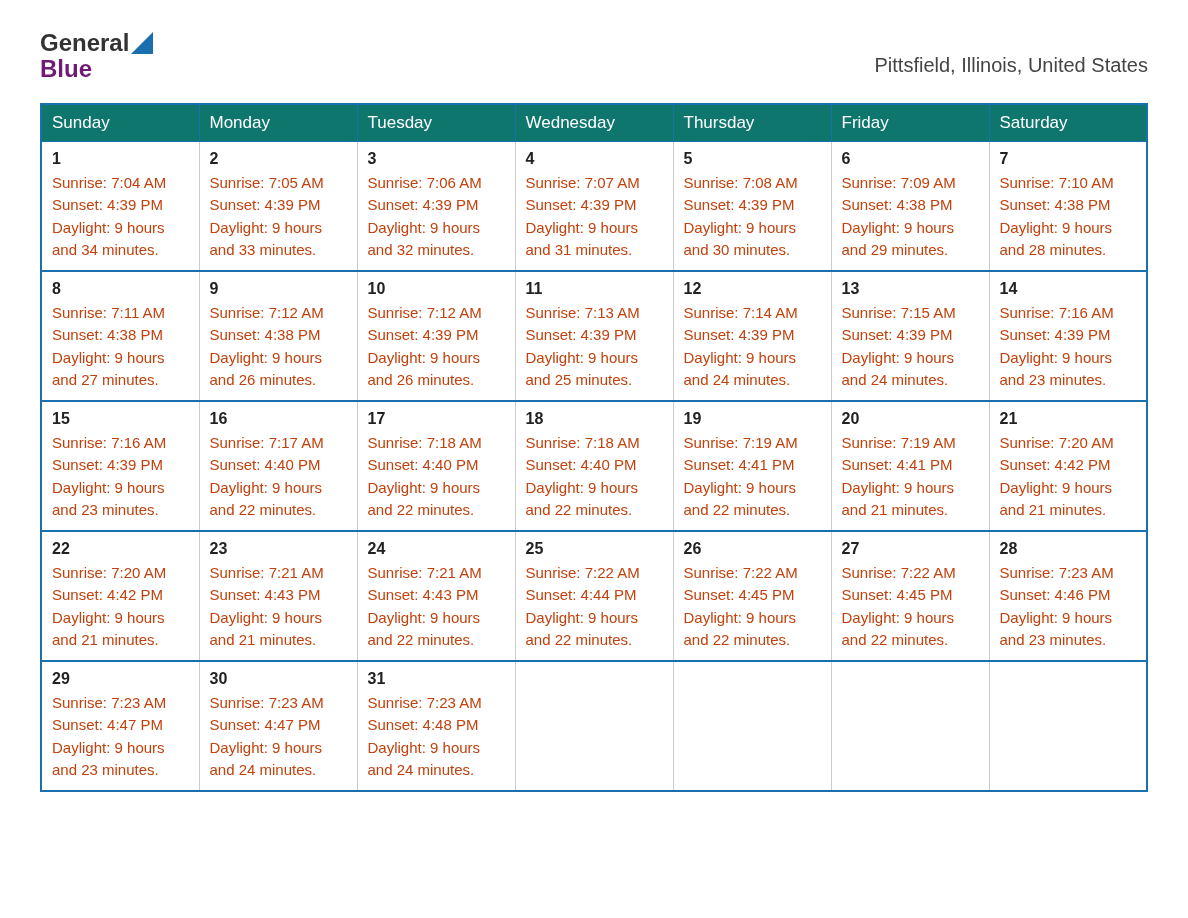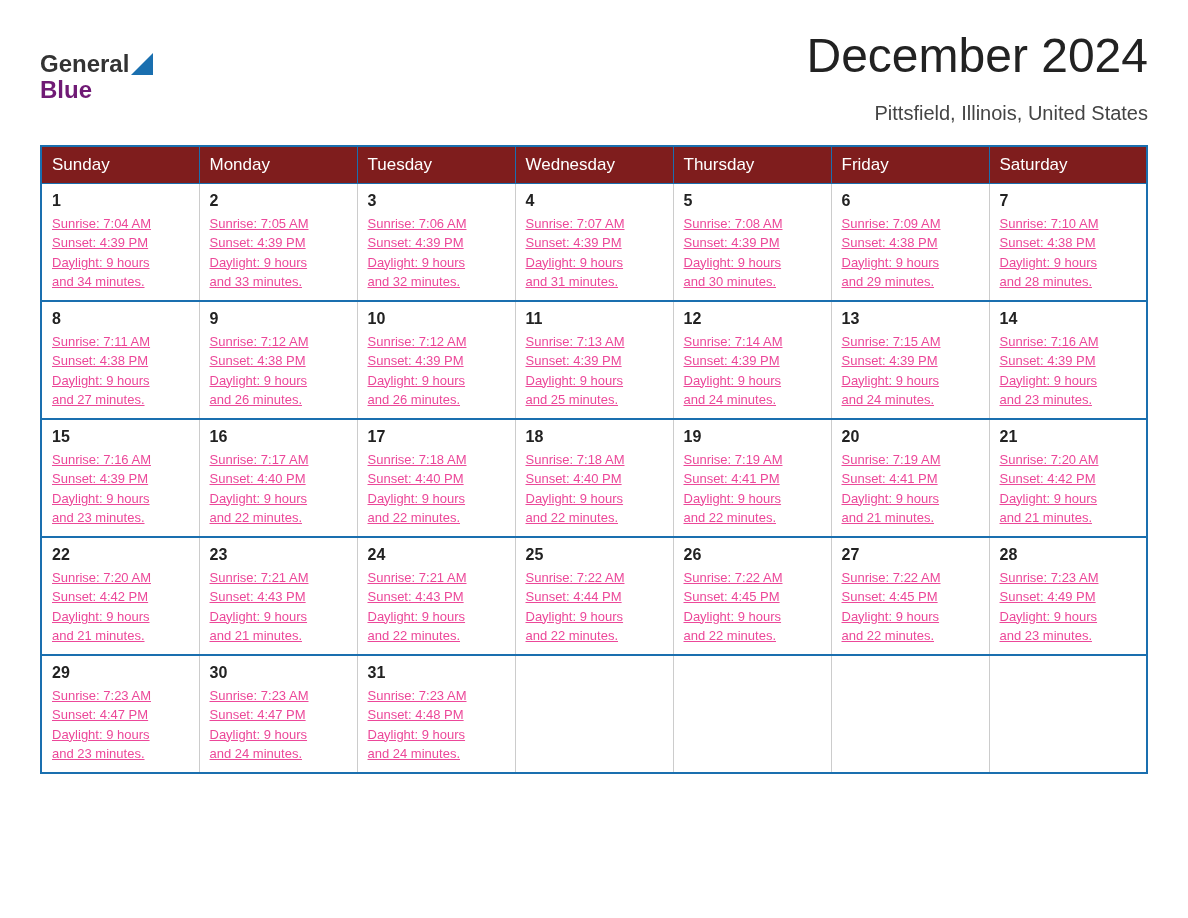--- a/index.html
+++ b/index.html
@@ -33,21 +33,21 @@
       font-size: 20px;
       color: #444;
       margin-top: 19px;
     }
     .calendar-table {
       width: 100%;
       border-collapse: collapse;
       border: 2px solid #1a6faf;
     }
     .calendar-table th {
-      background-color: #7f1d1d;
+      background-color: #0f766e;
       color: #fff;
       font-size: 17px;
       font-weight: normal;
       padding: 8px 10px;
       text-align: left;
       border: 1px solid #1a6faf;
     }
     .calendar-table td {
       border: 1px solid #ccc;
       vertical-align: top;
@@ -56,24 +56,23 @@
       min-height: 100px;
     }
     .day-number {
       font-size: 16px;
       font-weight: bold;
       color: #222;
       display: block;
       margin-bottom: 4px;
     }
     .day-info {
-      font-size: 13px;
-      color: #ec4899;
+      font-size: 15px;
+      color: #c2410c;
       line-height: 1.5;
-      text-decoration: underline;
     }
     .empty-cell {
       background: #fff;
     }
     .row-divider td {
       border-top: 2px solid #1a6faf;
     }
   </style>
 </head>
 <body>
@@ -86,21 +85,20 @@
         <svg width="22" height="22" viewBox="0 0 22 22" style="margin-left:2px; margin-top:0px;">
           <polygon points="0,22 22,22 22,0" fill="#1a6faf"></polygon>
         </svg>
       </div>
       <div>
         <span style="font-size:24px; font-weight:bold; color:#701a75; font-family:Arial,sans-serif;">Blue</span>
       </div>
     </div>
   </div>
   <div class="title-area">
-    <div class="month-title">December 2024</div>
     <div class="location-title">Pittsfield, Illinois, United States</div>
   </div>
 </div>
 
 <table class="calendar-table">
   <thead>
     <tr>
     <th>Sunday</th>
         <th>Monday</th>
         <th>Tuesday</th>
@@ -358,21 +356,21 @@
           <span>Sunrise: 7:22 AM</span><br>
           <span>Sunset: 4:45 PM</span><br>
           <span>Daylight: 9 hours</span><br>
           <span>and 22 minutes.</span>
         </div>
       </td>
         <td>
         <span class="day-number">28</span>
         <div class="day-info">
           <span>Sunrise: 7:23 AM</span><br>
-          <span>Sunset: 4:49 PM</span><br>
+          <span>Sunset: 4:46 PM</span><br>
           <span>Daylight: 9 hours</span><br>
           <span>and 23 minutes.</span>
         </div>
       </td>
       </tr>
       <tr class="row-divider">
         <td>
         <span class="day-number">29</span>
         <div class="day-info">
           <span>Sunrise: 7:23 AM</span><br>

